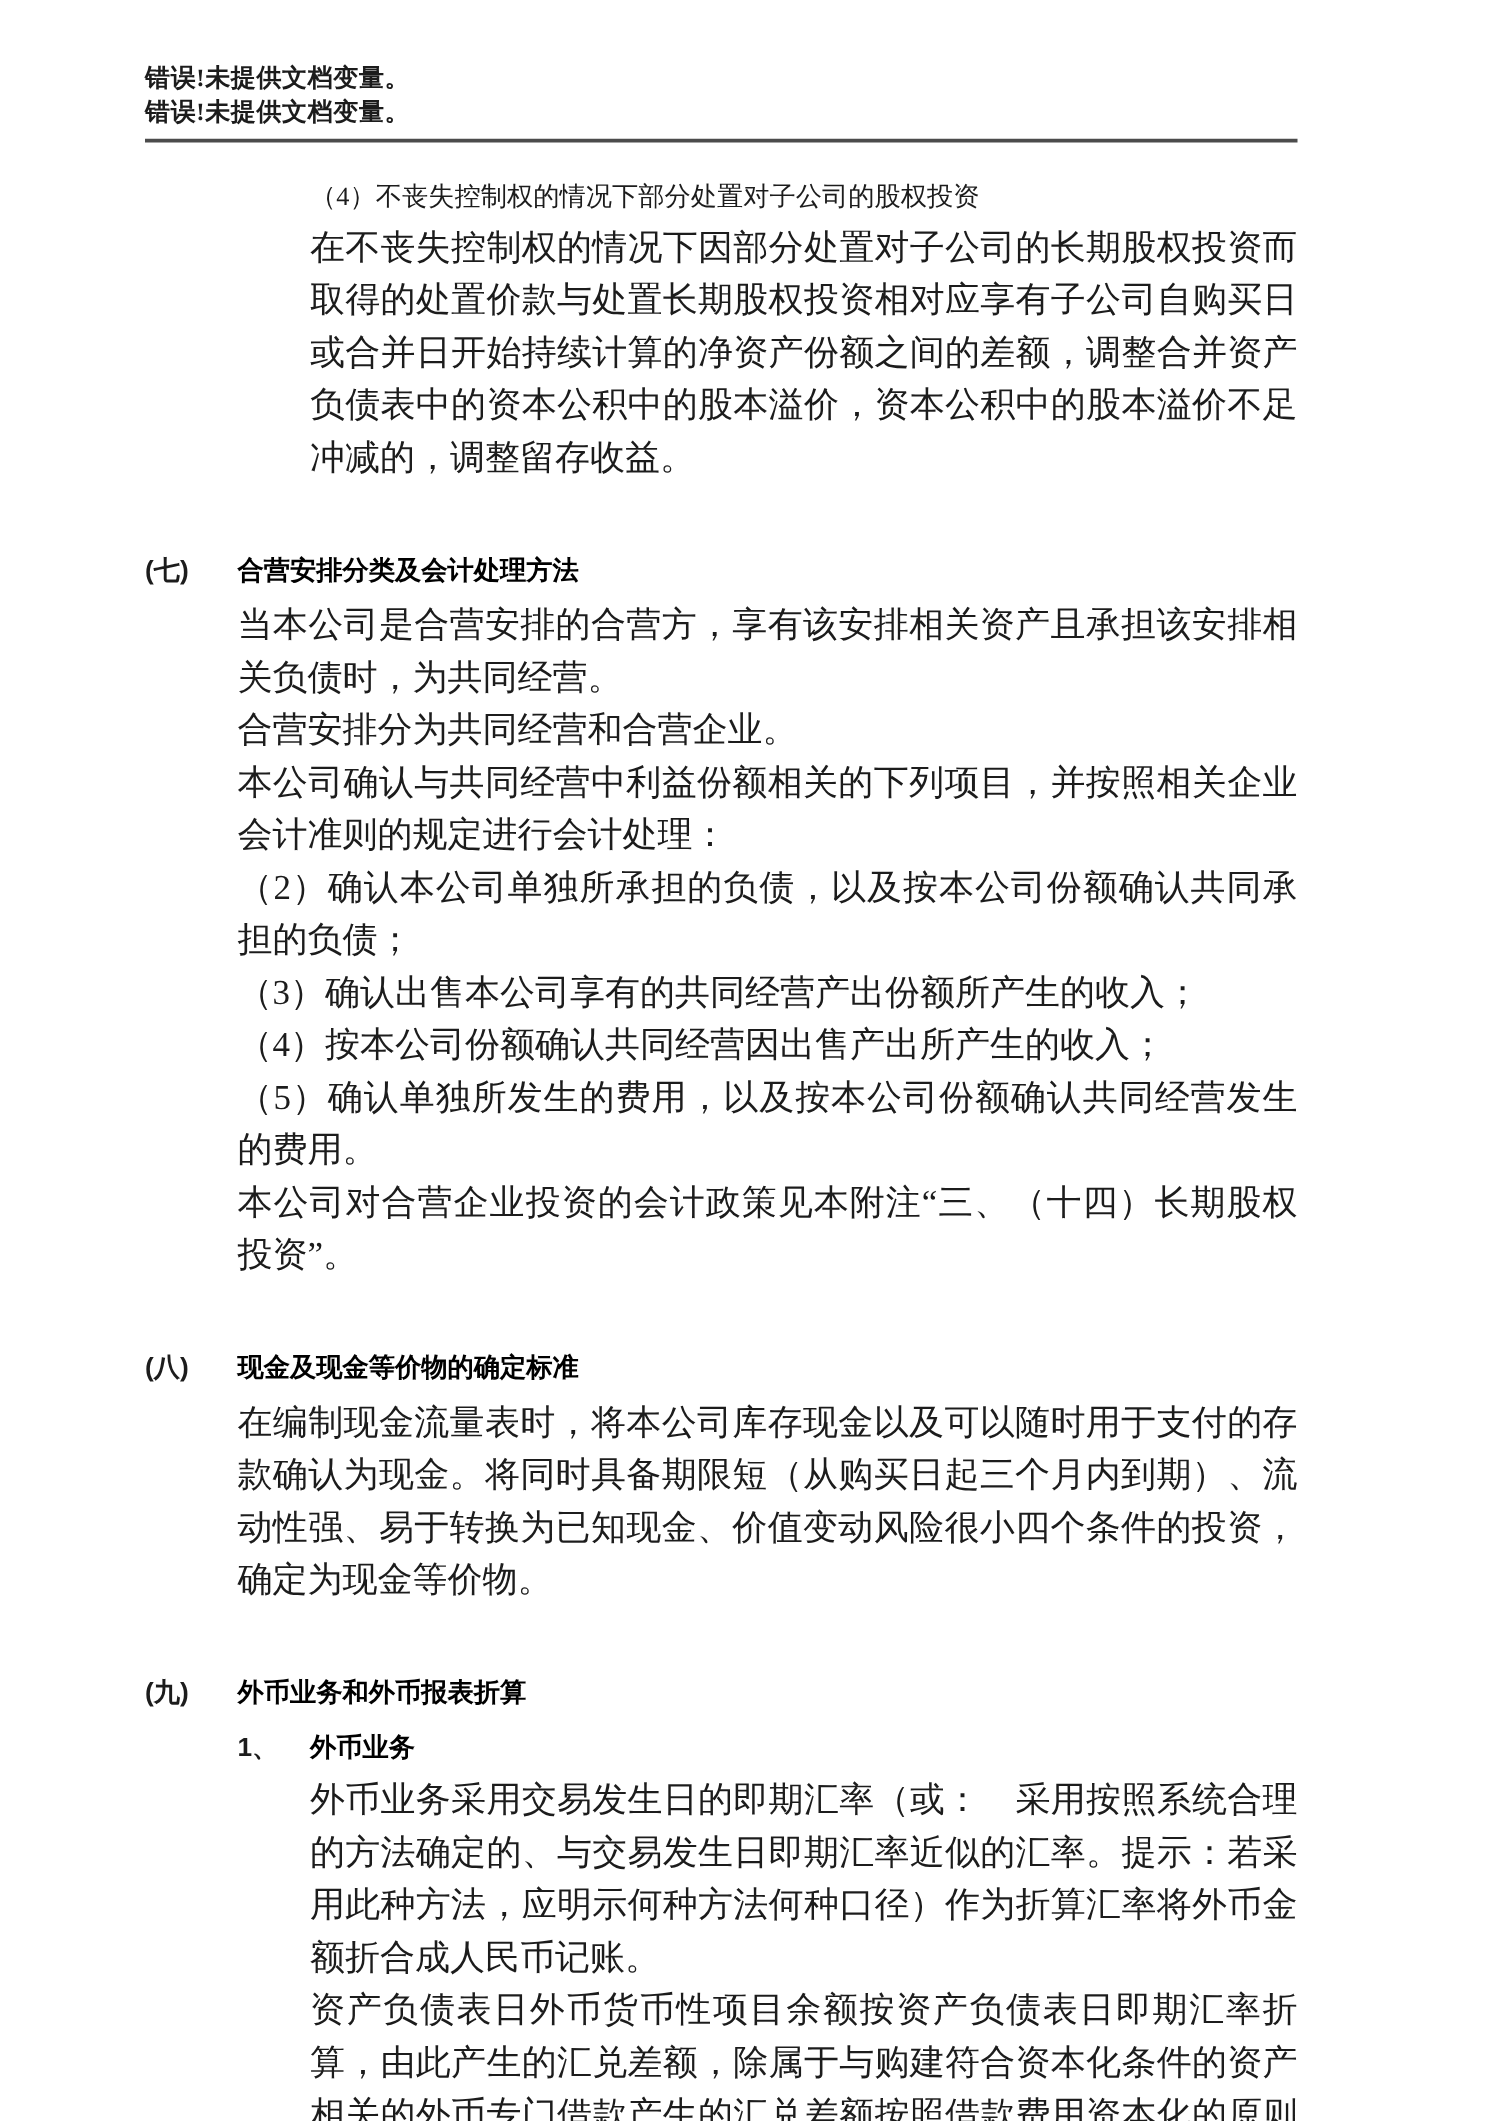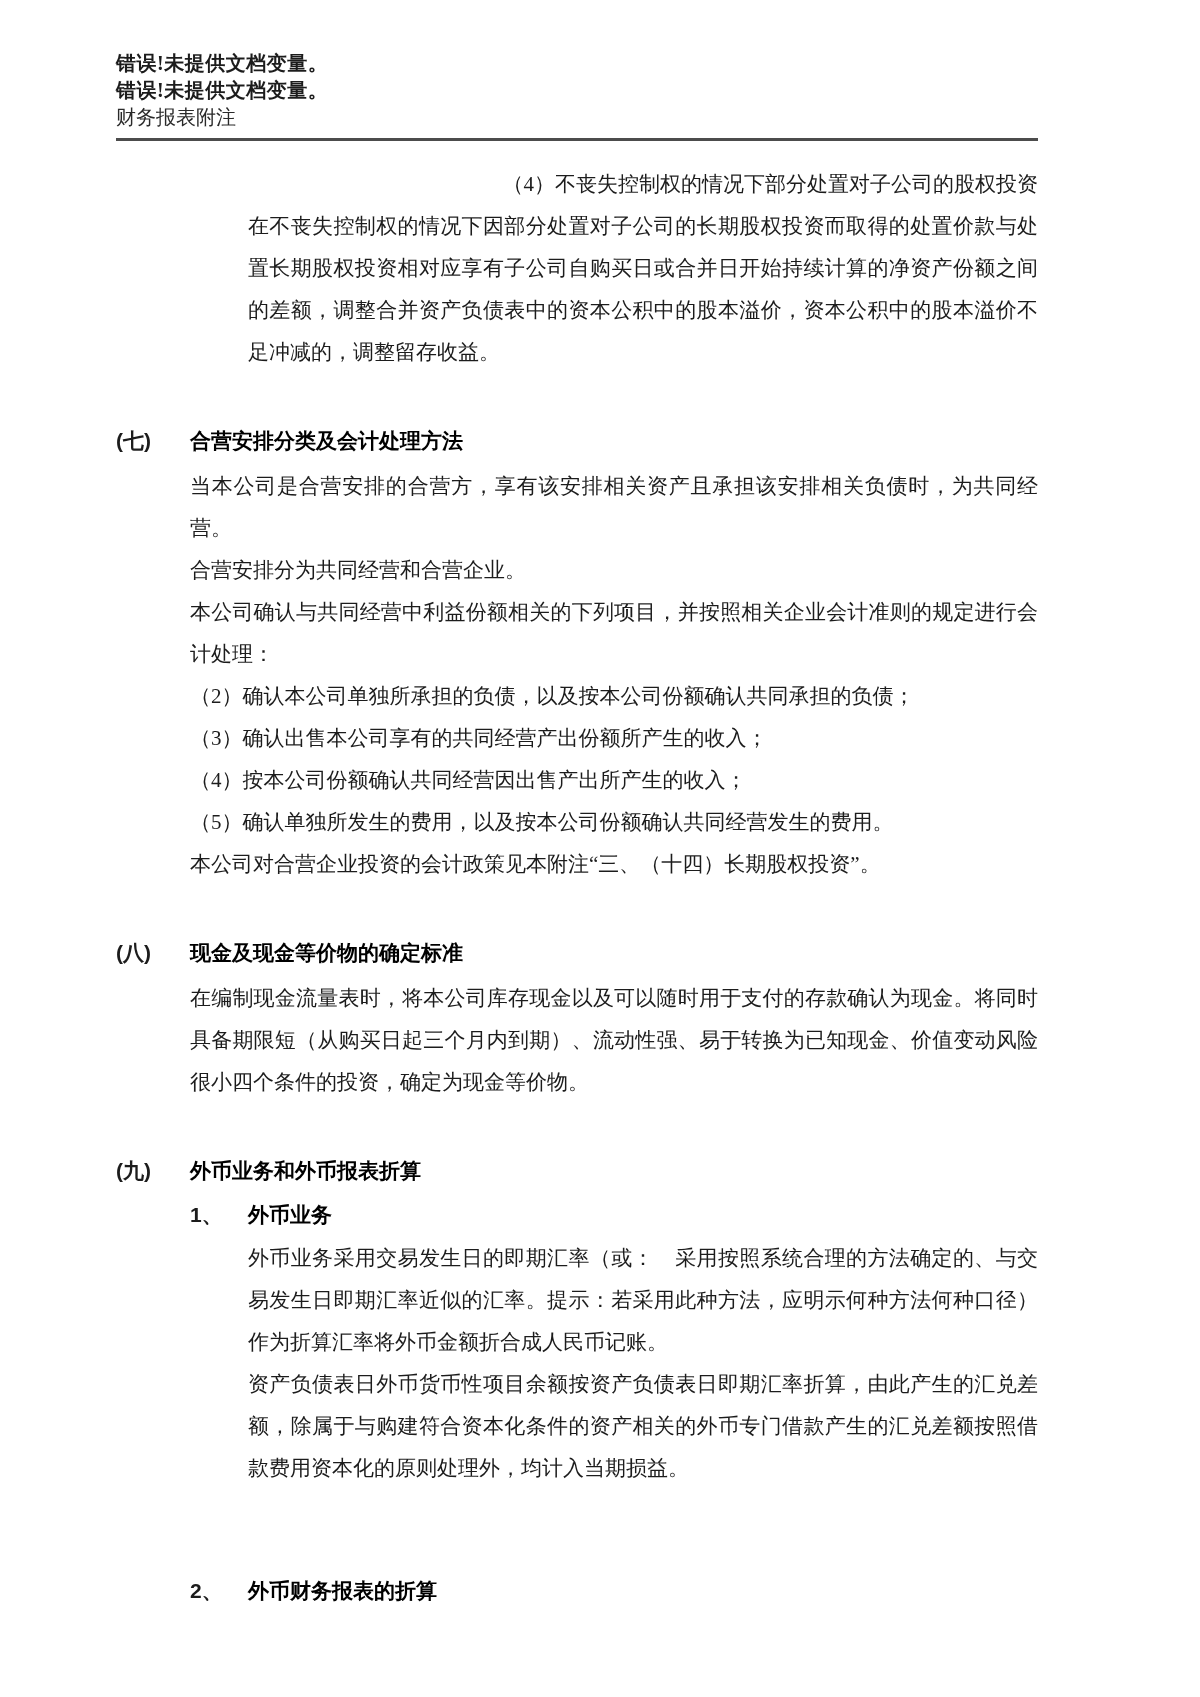--- a/index.html
+++ b/index.html
@@ -29,41 +29,41 @@
   }
   .header-rule {
     border: 0;
     border-top: 3px solid #4c4c4c;
     margin-top: 7px;
     width: 100%;
   }
 
   
   .body-text {
-    font-size: 21px;
+    font-size: 28px;
     line-height: 42px;
     text-align: justify;
     text-justify: inter-ideograph;
   }
   .heading-font {
     font-family: "Liberation Sans", "DejaVu Sans", sans-serif;
     font-weight: bold;
     font-size: 21px;
     color: #000000;
   }
 
   
   .intro {
     margin-top: 22px;
     margin-left: 132px; 
   }
   .intro .intro-heading {
     font-size: 21px;
     line-height: 42px;
-    text-align: right;
+    text-align: left;
   }
 
   
   .section { margin-top: 54px; }
   .section-head {
     display: flex;
     align-items: baseline;
   }
   .section-num {
     width: 74px;        
@@ -99,21 +99,20 @@
   }
 </style>
 </head>
 <body>
 
 <div class="page">
 
   <div class="doc-header">
     <div class="err">错误!未提供文档变量。</div>
     <div class="err">错误!未提供文档变量。</div>
-    <div class="subtitle">财务报表附注</div>
   </div>
   <hr class="header-rule">
 
   <div class="intro">
     <div class="intro-heading body-text">（4）不丧失控制权的情况下部分处置对子公司的股权投资</div>
     <p class="body-text">在不丧失控制权的情况下因部分处置对子公司的长期股权投资而取得的处置价款与处置长期股权投资相对应享有子公司自购买日或合并日开始持续计算的净资产份额之间的差额，调整合并资产负债表中的资本公积中的股本溢价，资本公积中的股本溢价不足冲减的，调整留存收益。</p>
   </div>
 
   <div class="section">
     <div class="section-head">

